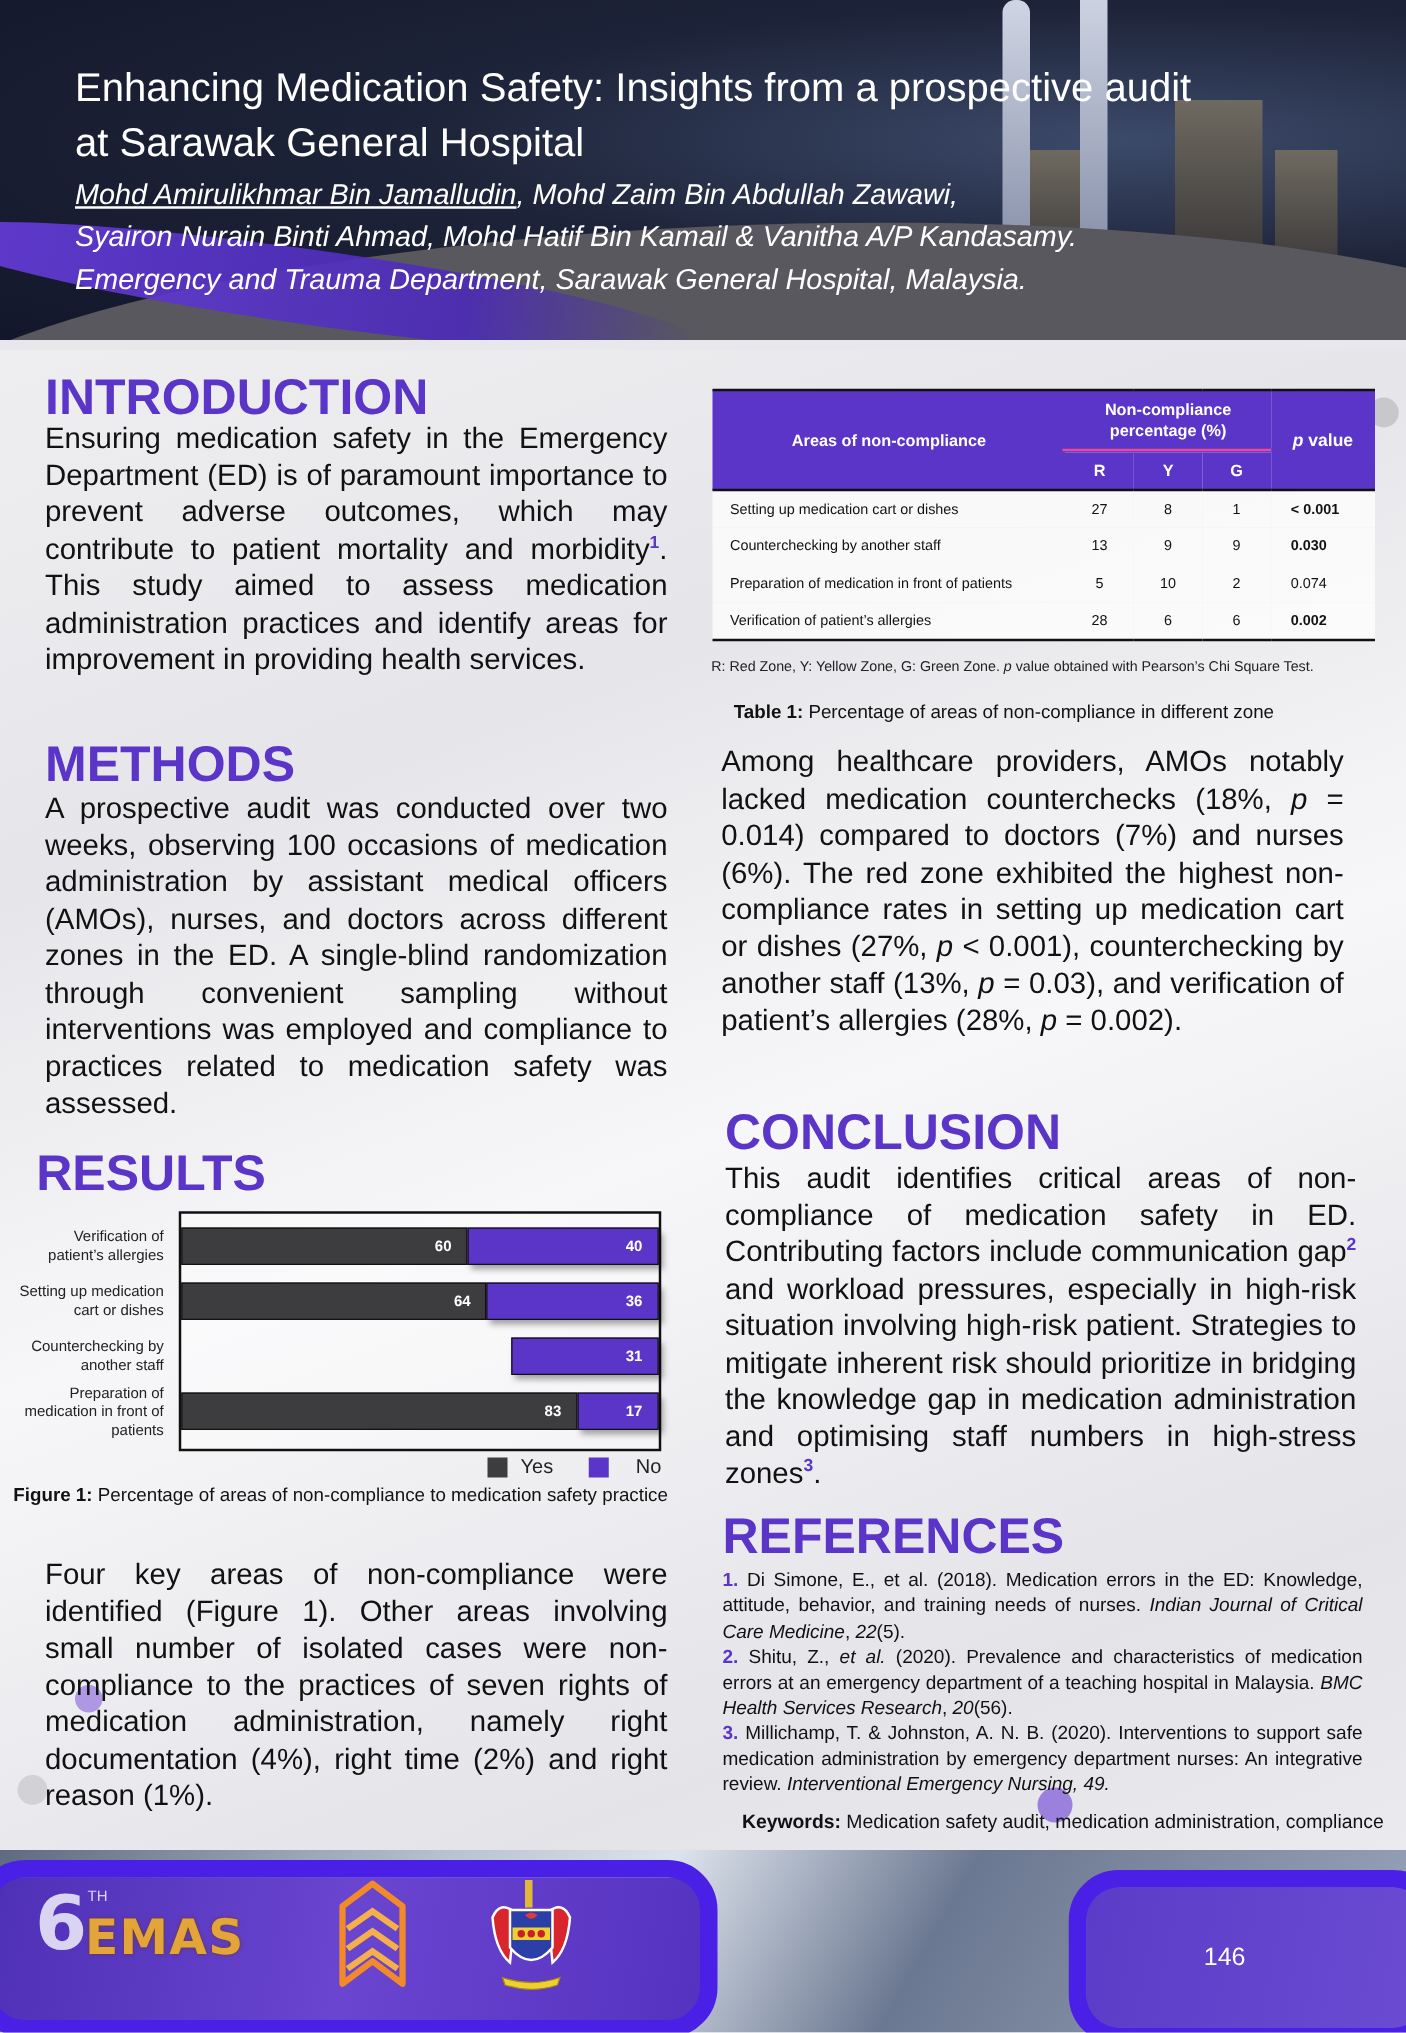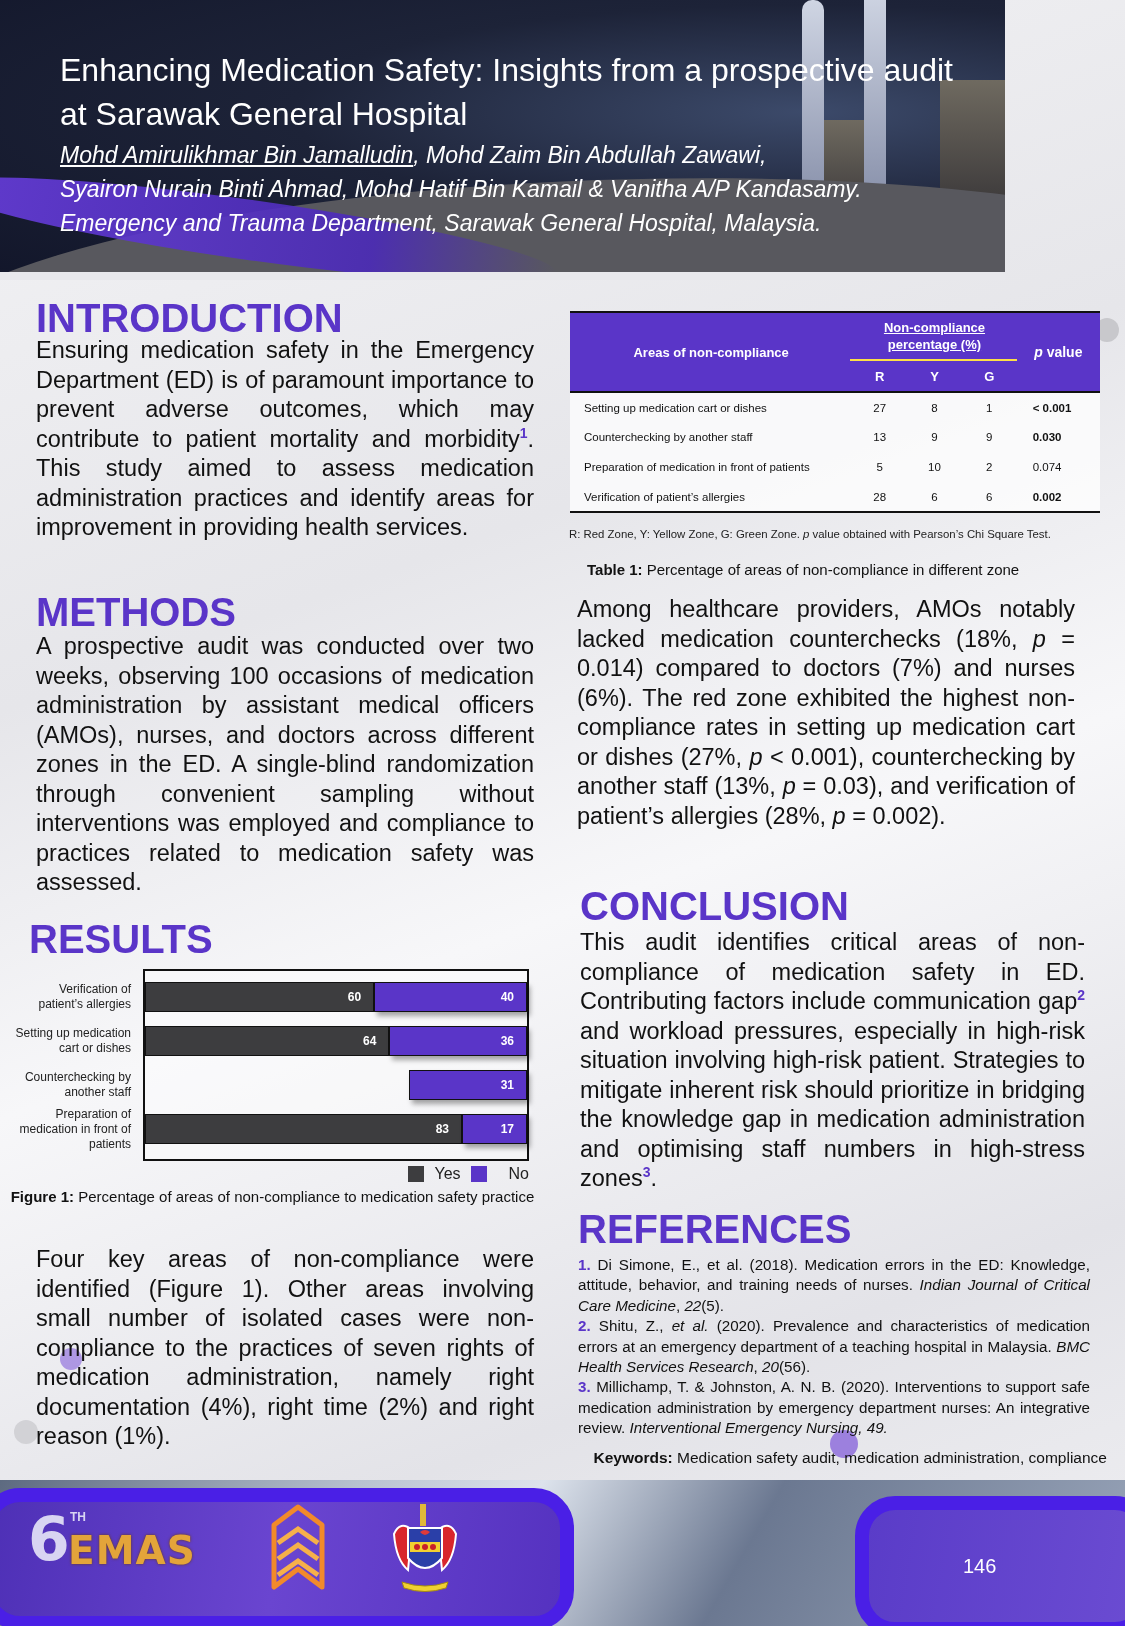--- a/index.html
+++ b/index.html
@@ -5,21 +5,21 @@
   * { box-sizing: border-box; margin: 0; padding: 0; }
   html, body { width: 1125px; height: 1626px; overflow: hidden; }
   body {
     font-family: "Liberation Sans", sans-serif;
     background: linear-gradient(160deg, #f4f4f6 0%, #e6e6ea 35%, #f7f7f9 55%, #e3e3e8 80%, #efeff2 100%);
     position: relative;
     color: #111;
   }
   
   .header {
-    position: absolute; left: 0; top: 0; width: 1005px; height: 280px;
+    position: absolute; left: 0; top: 0; width: 1125px; height: 280px;
     background: radial-gradient(ellipse at 80% 40%, #3c4a6a 0%, #1d2338 45%, #12162a 100%);
     overflow: hidden;
   }
   .header .tower { position: absolute; bottom: 40px; width: 22px; background: linear-gradient(#cfd5e3, #7b84a0); border-radius: 10px 10px 0 0; }
   .header .bldg { position: absolute; bottom: 40px; background: linear-gradient(#6f6a60, #2e2c30); }
   .header .swoosh-grey {
     position: absolute; left: -100px; bottom: -120px; width: 1400px; height: 220px;
     background: #58585e; border-radius: 50% 50% 0 0 / 70% 70% 0 0; transform: rotate(-2deg);
   }
   .header .swoosh-purple {
@@ -74,21 +74,21 @@
   .refs { position: absolute; left: 578px; top: 1255px; width: 512px; font-size: 15.2px; line-height: 20.4px; text-align: justify; color: #111; }
   .refs .num { color: #5a35c8; font-weight: bold; }
   .keywords { position: absolute; left: 547px; top: 1449px; width: 560px; font-size: 15.5px; text-align: right; white-space: nowrap; }
 
   
   .footer { position: absolute; left: 0; top: 1480px; width: 1125px; height: 146px; background: linear-gradient(120deg, #5d6a80, #b8c2d0 30%, #dde3ec 45%, #6b7891 65%, #9aa6ba 100%); }
   .footer-left { position: absolute; left: -20px; top: 8px; width: 594px; height: 142px; background: linear-gradient(100deg, #4e30b6, #6a45d0 50%, #5532c0); border: 14px solid #4a1fe6; border-radius: 40px; }
   .footer-right { position: absolute; left: 855px; top: 16px; width: 300px; height: 140px; background: linear-gradient(100deg, #5a3cc8, #6b4cd2); border: 14px solid #4a1fe6; border-radius: 40px; }
   .page-num { position: absolute; left: 963px; top: 1555px; color: #fff; font-size: 20px; }
   .logo-6 { position: absolute; left: 28px; top: 1509px; color: #d8d4f2; font-size: 60px; font-weight: bold; font-family: "DejaVu Sans", sans-serif; line-height: 60px; }
-  .logo-th { position: absolute; left: 70px; top: 1510px; color: #d8d4f2; font-size: 12px; font-weight: bold; }
+  .logo-th { position: absolute; left: 70px; top: 1510px; color: #d8d4f2; font-size: 12px; font-weight: normal; }
   .logo-emas { position: absolute; left: 68px; top: 1528px; color: #e3a43a; font-size: 39px; font-weight: bold; font-family: "DejaVu Sans", sans-serif; letter-spacing: 1px; text-shadow: 0 0 3px #6a3c10; }
   .chev-logo { position: absolute; left: 270px; top: 1503px; width: 56px; height: 90px; }
   .crest { position: absolute; left: 390px; top: 1500px; width: 70px; height: 96px; }
 
   
   .mol { position: absolute; border-radius: 50%; }
 </style>
 </head>
 <body>
 
@@ -161,36 +161,36 @@
         <div>another staff</div>
       </div>
       <div class="ylab" style="top: 146.5px;">
         <div>Preparation of</div>
         <div>medication in front of</div>
         <div>patients</div>
       </div>
     </div>
   <div class="legend">
     <span class="sw" style="background:#3d3d3f"></span>
-    <span style="">Yes</span>
+    <span style="margin-right:18px;">Yes</span>
     <span class="sw" style="background:#5a35c8"></span>
     <span style="margin-left:12px;">No</span>
   </div>
   <div class="fig-caption"><b>Figure 1:</b><span> Percentage of areas of non-compliance to medication safety practice</span></div>
 </div>
 
 <p class="body-text col-left" style="top:1245px;">Four key areas of non-compliance were identified (Figure 1). Other areas involving small number of isolated cases were non-compliance to the practices of seven rights of medication administration, namely right documentation (4%), right time (2%) and right reason (1%).</p>
 
 <div class="tbl-wrap">
   <table>
     <thead>
       <tr class="thead-top">
         <th rowspan="2" style="width:278px;height:80px;font-size:13px;">Areas of non-compliance</th>
         <th colspan="3" style="height:50px;font-size:13px;line-height:17px;padding-top:6px;vertical-align:top;">
-          <div style="border-bottom:2px solid #fde047;margin:0 -2px;padding-bottom:6px;text-decoration:underline;">
+          <div style="border-bottom:2px solid #ec4899;margin:0 -2px;padding-bottom:6px;">
             <span>Non-compliance</span><br>
             <span>percentage (%)</span>
           </div>
         </th>
         <th rowspan="2" style="width:82px;font-size:14px;"><i>p</i><span> value</span></th>
       </tr>
       <tr style="border-bottom:2px solid #111;">
         <th style="width:54px;height:30px;font-size:13px;">R</th>
         <th style="width:54px;font-size:13px;">Y</th>
         <th style="width:54px;font-size:13px;">G</th>

